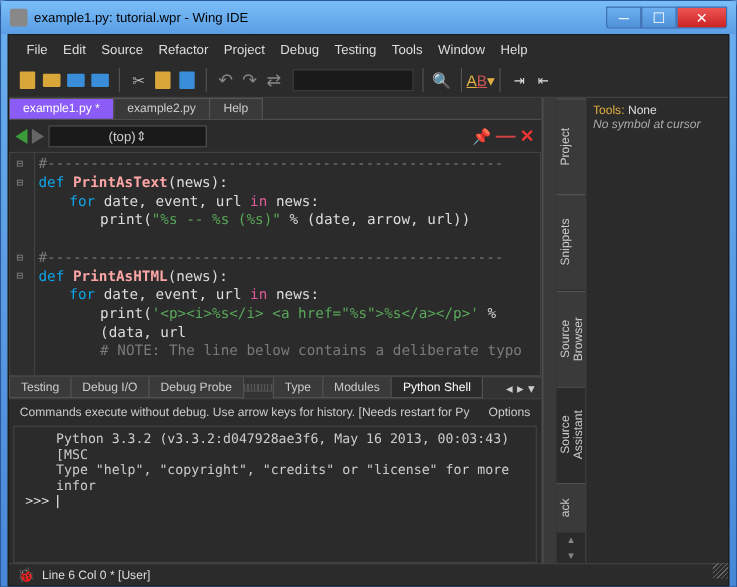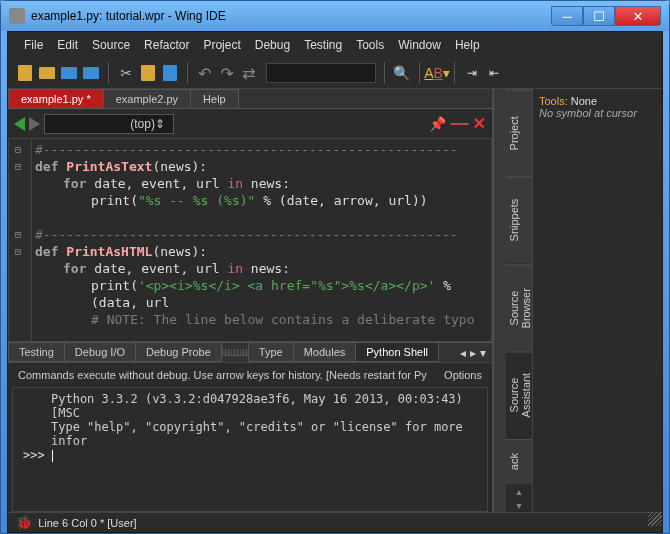--- a/index.html
+++ b/index.html
@@ -25,34 +25,34 @@
 .doc{width:14px;height:16px;background:#d9a63a;border-radius:1px}
 .arrow{color:#888;font-size:16px}
 .searchbox{width:110px;height:20px;background:#1a1a1a;border:1px solid #444;margin-left:4px}
 .srch{color:#ddd;font-size:14px}
 .syntax-ico{color:#e0b040;font-size:14px}
 .indent-ico{color:#ddd;font-size:12px}
 .body{flex:1;display:flex;overflow:hidden}
 .editor-zone{flex:1;display:flex;flex-direction:column;overflow:hidden;border-right:1px solid #444}
 .etabs{display:flex;background:#333;border-bottom:1px solid #555}
 .etab{padding:3px 12px;background:#3a3a3a;border:1px solid #555;border-bottom:none;color:#ccc;font-size:11px;margin-right:-1px}
-.etab.active{background:#b91c1c;color:#fff}
+.etab.active{background:#8b5cf6;color:#fff}
 .edbar{display:flex;align-items:center;gap:4px;padding:4px 6px;background:#2b2b2b}
 .navarrow{width:0;height:0;border-style:solid}
 .navleft{border-width:7px 11px 7px 0;border-color:transparent #3a9d3a transparent transparent}
 .navright{border-width:7px 0 7px 11px;border-color:transparent transparent transparent #666}
-.scope{background:#1a1a1a;border:1px solid #555;padding:2px 8px;width:130px;display:flex;justify-content:flex-end;color:#ccc}
+.scope{background:#1a1a1a;border:1px solid #555;padding:2px 8px;width:144px;display:flex;justify-content:center;color:#ccc}
 .ed-spacer{flex:1}
 .pin{color:#5bb;font-size:14px}
 .dash{color:#c44;font-size:18px;font-weight:bold}
 .x{color:#e33;font-size:16px;font-weight:bold}
 .code{flex:1;background:#2b2b2b;padding:2px 0 2px 26px;font-family:Consolas,monospace;font-size:13px;line-height:17px;overflow:auto;border:1px solid #444;position:relative}
 .code::before{content:"";position:absolute;left:0;top:0;bottom:0;width:22px;background:#2e2e2e;border-right:1px solid #444}
 .cmt{color:#7a7a7a}
-.kw{color:#a3a3a3;font-weight:bold}
+.kw{color:#0ea5e9;font-weight:normal}
 .fn{color:#fca5a5;font-weight:bold}
 .kin{color:#e05a9a;font-weight:normal}
 .str{color:#5aa85a}
 .ident{color:#ddd}
 .collapse{position:absolute;left:6px;color:#888;font-size:10px}
 .bottom-tabs{display:flex;align-items:center;background:#333;border-top:1px solid #555;padding:0}
 .btab{padding:3px 10px;background:#3a3a3a;border:1px solid #555;border-top:none;color:#ccc;font-size:11px;margin-right:-1px}
 .btab.active{background:#2b2b2b;color:#fff}
 .btab.grip{background:repeating-linear-gradient(90deg,#555,#555 1px,#3a3a3a 1px,#3a3a3a 3px);width:28px;padding:3px 0}
 .btab-arrows{margin-left:auto;display:flex;gap:4px;padding-right:6px;color:#ccc}

